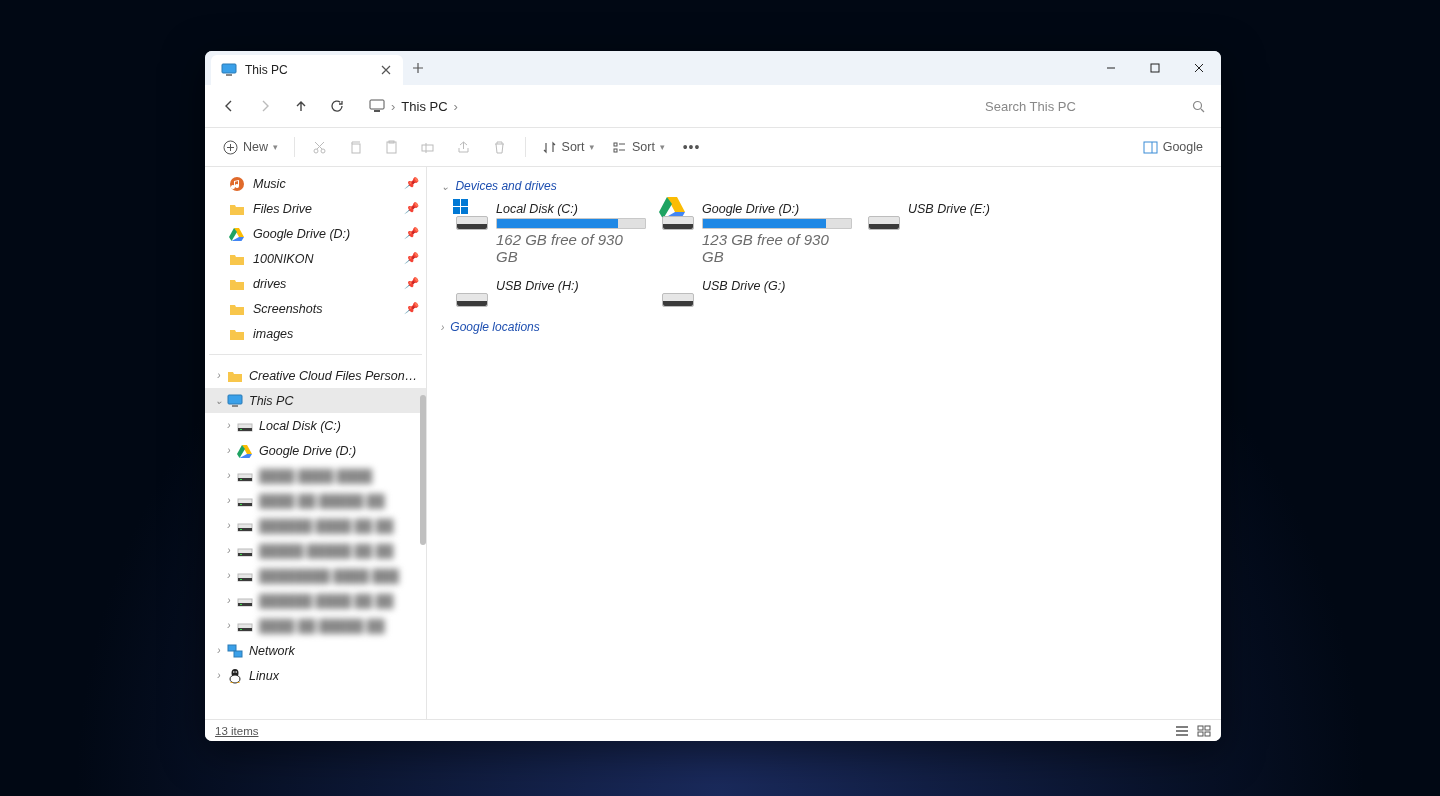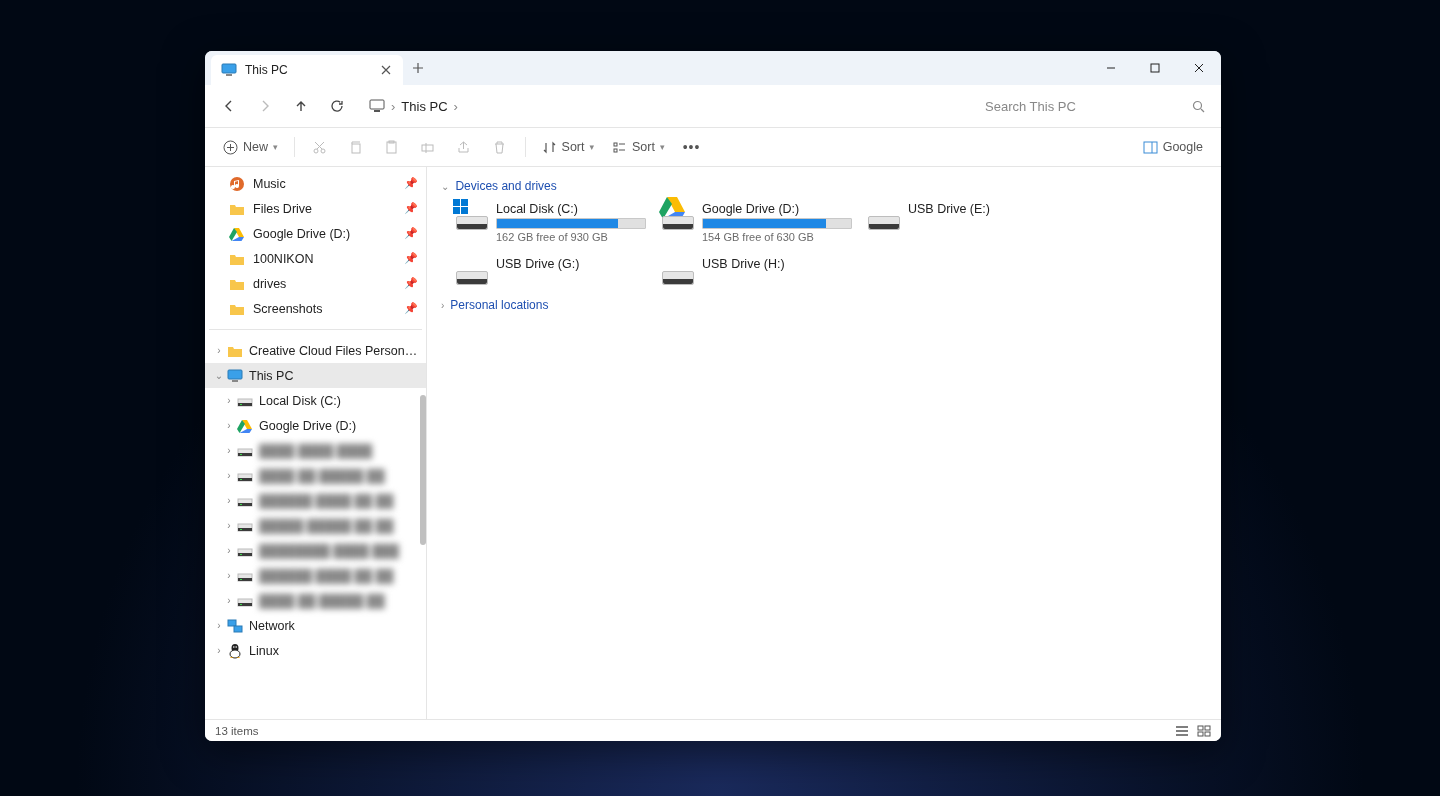--- a/index.html
+++ b/index.html
@@ -29,21 +29,21 @@
   .searchbox { width: 240px; height: 32px; display:flex; align-items:center; padding: 0 10px; font-size:13px; color:#888; background:#fff; border-radius:4px; }
   .searchbox .sicon{margin-left:auto;color:#888;}
   
   .toolbar { height: 40px; border-top:1px solid #e5e5e5; border-bottom:1px solid #e5e5e5; background:#fff; display:flex; align-items:center; padding: 0 10px; gap:2px; font-size:12.5px; color:#555;}
   .tbtn { height:28px; padding:0 8px; display:flex; align-items:center; gap:5px; border-radius:4px; }
   .tbtn.icon-only{width:34px;justify-content:center;padding:0;}
   .tbtn.disabled{color:#bbb;}
   .tsep{width:1px;height:20px;background:#e5e5e5;margin:0 6px;}
   .spacer{flex:1;}
   
-  .body { flex:1; display:flex; overflow:hidden; }
+  .body { flex:1; display:flex; overflow:hidden;font-style:italic; }
   .sidebar { width:222px; border-right:1px solid #e5e5e5; overflow-y:auto; padding:4px 0; font-size:12.5px; color:#222; position:relative;}
   .qitem { height:25px; display:flex; align-items:center; padding:0 10px 0 24px; position:relative;}
   .qitem .icon{width:16px;height:16px;margin-right:8px;display:flex;align-items:center;justify-content:center;}
   .qitem .pin{position:absolute;right:8px;color:#888;font-size:11px;}
   .sep{height:1px;background:#e5e5e5;margin:8px 4px;}
   .titem { height:25px; display:flex; align-items:center; padding-right:4px;}
   .titem .chev{width:16px;text-align:center;color:#888;font-size:10px;}
   .titem .icon{width:16px;height:16px;margin-right:6px;display:flex;align-items:center;justify-content:center;}
   .titem.l0{padding-left:6px;}
   .titem.l1{padding-left:16px;}
@@ -61,23 +61,23 @@
   .hdd::after{content:"";position:absolute;left:0;bottom:0;width:100%;height:5px;background:#3b3b3b;border-radius:0 0 2px 2px;}
   .hdd .led{position:absolute;left:3px;bottom:1px;width:3px;height:2px;background:#3fd54b;}
   .win-badge{position:absolute;left:-3px;top:-3px;width:16px;height:16px;}
   .win-badge div{position:absolute;width:7px;height:7px;background:#0078d4;}
   .win-badge .a{left:0;top:0;} .win-badge .b{left:8px;top:0;} .win-badge .c{left:0;top:8px;} .win-badge .d{left:8px;top:8px;}
   .gd-badge{position:absolute;left:-4px;top:-6px;width:28px;height:24px;}
   .drvinfo{flex:1;}
   .drvname{font-size:12.5px;margin-bottom:2px;}
   .bar{width:150px;height:11px;background:#e0e0e0;border:1px solid #c8c8c8;border-radius:1px;overflow:hidden;}
   .bar .fill{height:100%;background:#1e88e5;}
-  .freetext{font-size:11px;color:#6b6b6b;margin-top:2px;}
-  
-  .statusbar{height:22px;border-top:1px solid #e5e5e5;background:#fff;display:flex;align-items:center;padding:0 10px;font-size:11.5px;color:#555;}
+  .freetext{font-size:15px;color:#6b6b6b;margin-top:2px;}
+  
+  .statusbar{height:22px;border-top:1px solid #e5e5e5;background:#fff;display:flex;align-items:center;padding:0 10px;font-size:11.5px;color:#555;text-decoration:underline;}
   .statusbar .viewicons{margin-left:auto;display:flex;gap:8px;color:#555;}
   
   svg{display:block;}
   .folder-ic{fill:#f8c64b;}
   .pc-icon svg{width:16px;height:14px;}
   .txt-overflow{white-space:nowrap;overflow:hidden;text-overflow:ellipsis;}
 </style>
 </head>
 <body>
 
@@ -312,20 +312,28 @@
             <span class="pin">📌</span>
           </div>
           <div class="qitem">
             <span class="icon">
               <svg width="16" height="14" viewBox="0 0 16 14">
                 <path class="folder-ic" d="M1 3h5l1 2h8v8H1z"></path>
               </svg>
             </span>
             <span>Screenshots</span>
             <span class="pin">📌</span>
+          </div>
+          <div class="qitem">
+            <span class="icon">
+              <svg width="16" height="14" viewBox="0 0 16 14">
+                <path class="folder-ic" d="M1 3h5l1 2h8v8H1z"></path>
+              </svg>
+            </span>
+            <span>images</span>
           </div>
         </div>
       <div class="sep"></div>
 
       <div class="titem l0">
         <span class="chev">›</span>
         <span class="icon">
             <svg width="16" height="14" viewBox="0 0 16 14">
               <path class="folder-ic" d="M1 3h5l1 2h8v8H1z"></path>
             </svg>
@@ -507,58 +515,58 @@
               </div>
               <div class="hdd">
                 <div class="led"></div>
               </div>
             </div>
             <div class="drvinfo">
               <div class="drvname">Google Drive (D:)</div>
               <div class="bar">
                 <div class="fill" style="width:83%"></div>
               </div>
-              <div class="freetext">154 GB free of 630 GB</div>
+              <div class="freetext">123 GB free of 930 GB</div>
             </div>
           </div>
           <div class="drive">
             <div class="drvicon">
               <div class="hdd">
                 <div class="led"></div>
               </div>
             </div>
             <div class="drvinfo">
               <div class="drvname">USB Drive (E:)</div>
             </div>
           </div>
           <div class="drive">
             <div class="drvicon">
               <div class="hdd">
                 <div class="led"></div>
               </div>
             </div>
             <div class="drvinfo">
-              <div class="drvname">USB Drive (G:)</div>
+              <div class="drvname">USB Drive (H:)</div>
             </div>
           </div>
           <div class="drive">
             <div class="drvicon">
               <div class="hdd">
                 <div class="led"></div>
               </div>
             </div>
             <div class="drvinfo">
-              <div class="drvname">USB Drive (H:)</div>
+              <div class="drvname">USB Drive (G:)</div>
             </div>
           </div>
         </div>
 
       <div class="grouphdr">
         <span class="chev">›</span>
-        <span>Personal locations</span>
+        <span>Google locations</span>
       </div>
     </div>
   </div>
 
   <div class="statusbar">
     <span>13 items</span>
     <div class="viewicons">
       <span>
           <svg width="14" height="12" viewBox="0 0 14 12">
             <path d="M1 2h12M1 6h12M1 10h12" stroke="currentColor" stroke-width="1.4"></path>

